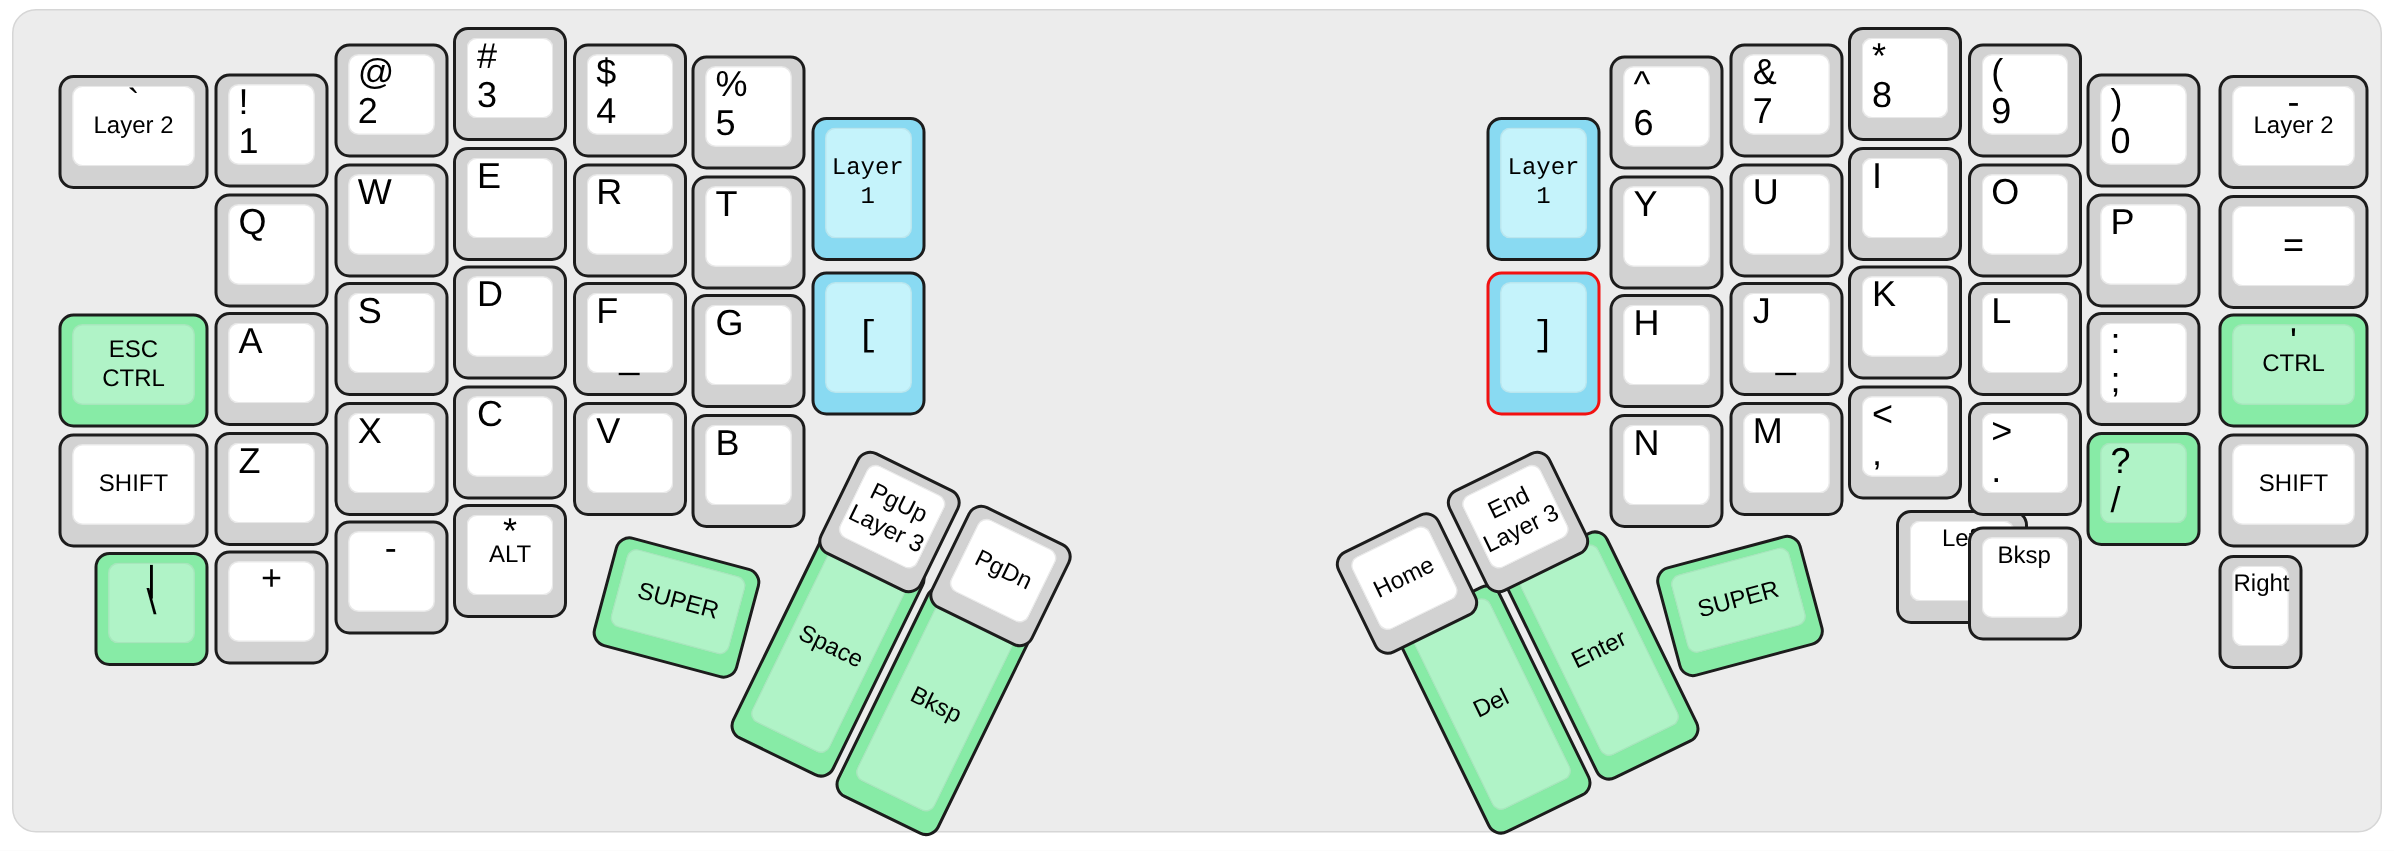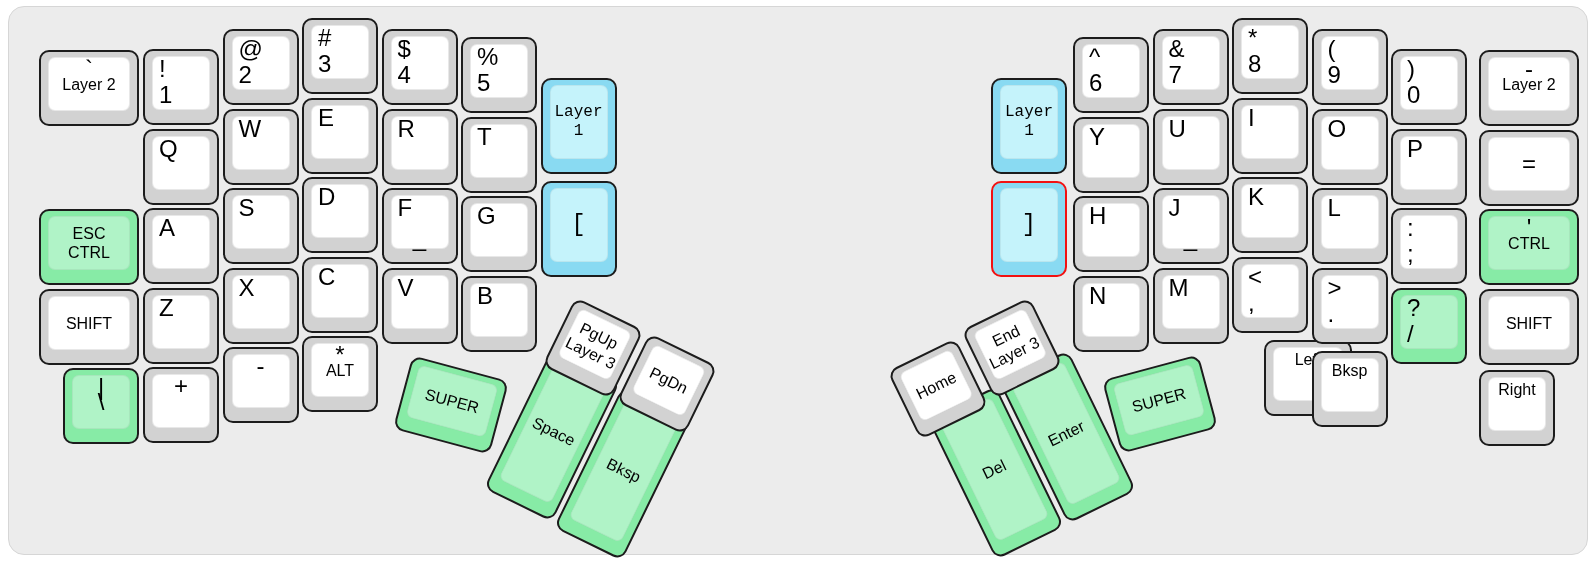--- a/index.html
+++ b/index.html
@@ -331,21 +331,21 @@
         <div class="cap">
           <span class="leg tc big">'</span>
           <span class="leg c">CTRL</span>
         </div>
       </div>
       <div class="key gray" style="left: 1470px; top: 281.5px; width: 100px; height: 76px;">
         <div class="cap">
           <span class="leg c">SHIFT</span>
         </div>
       </div>
-      <div class="key gray" style="left: 1470px; top: 363px; width: 76px; height: 76px;">
+      <div class="key gray" style="left: 1470px; top: 363px; width: 56px; height: 76px;">
         <div class="cap">
           <span class="leg tc">Right</span>
         </div>
       </div>
       <div class="key green" style="left: 392px; top: 360px; width: 100px; height: 76px; transform: rotate(15deg);">
         <div class="cap">
           <span class="leg c">SUPER</span>
         </div>
       </div>
       <div class="key green" style="left: 505px; top: 350px; width: 76px; height: 156px; transform: rotate(26deg);">

